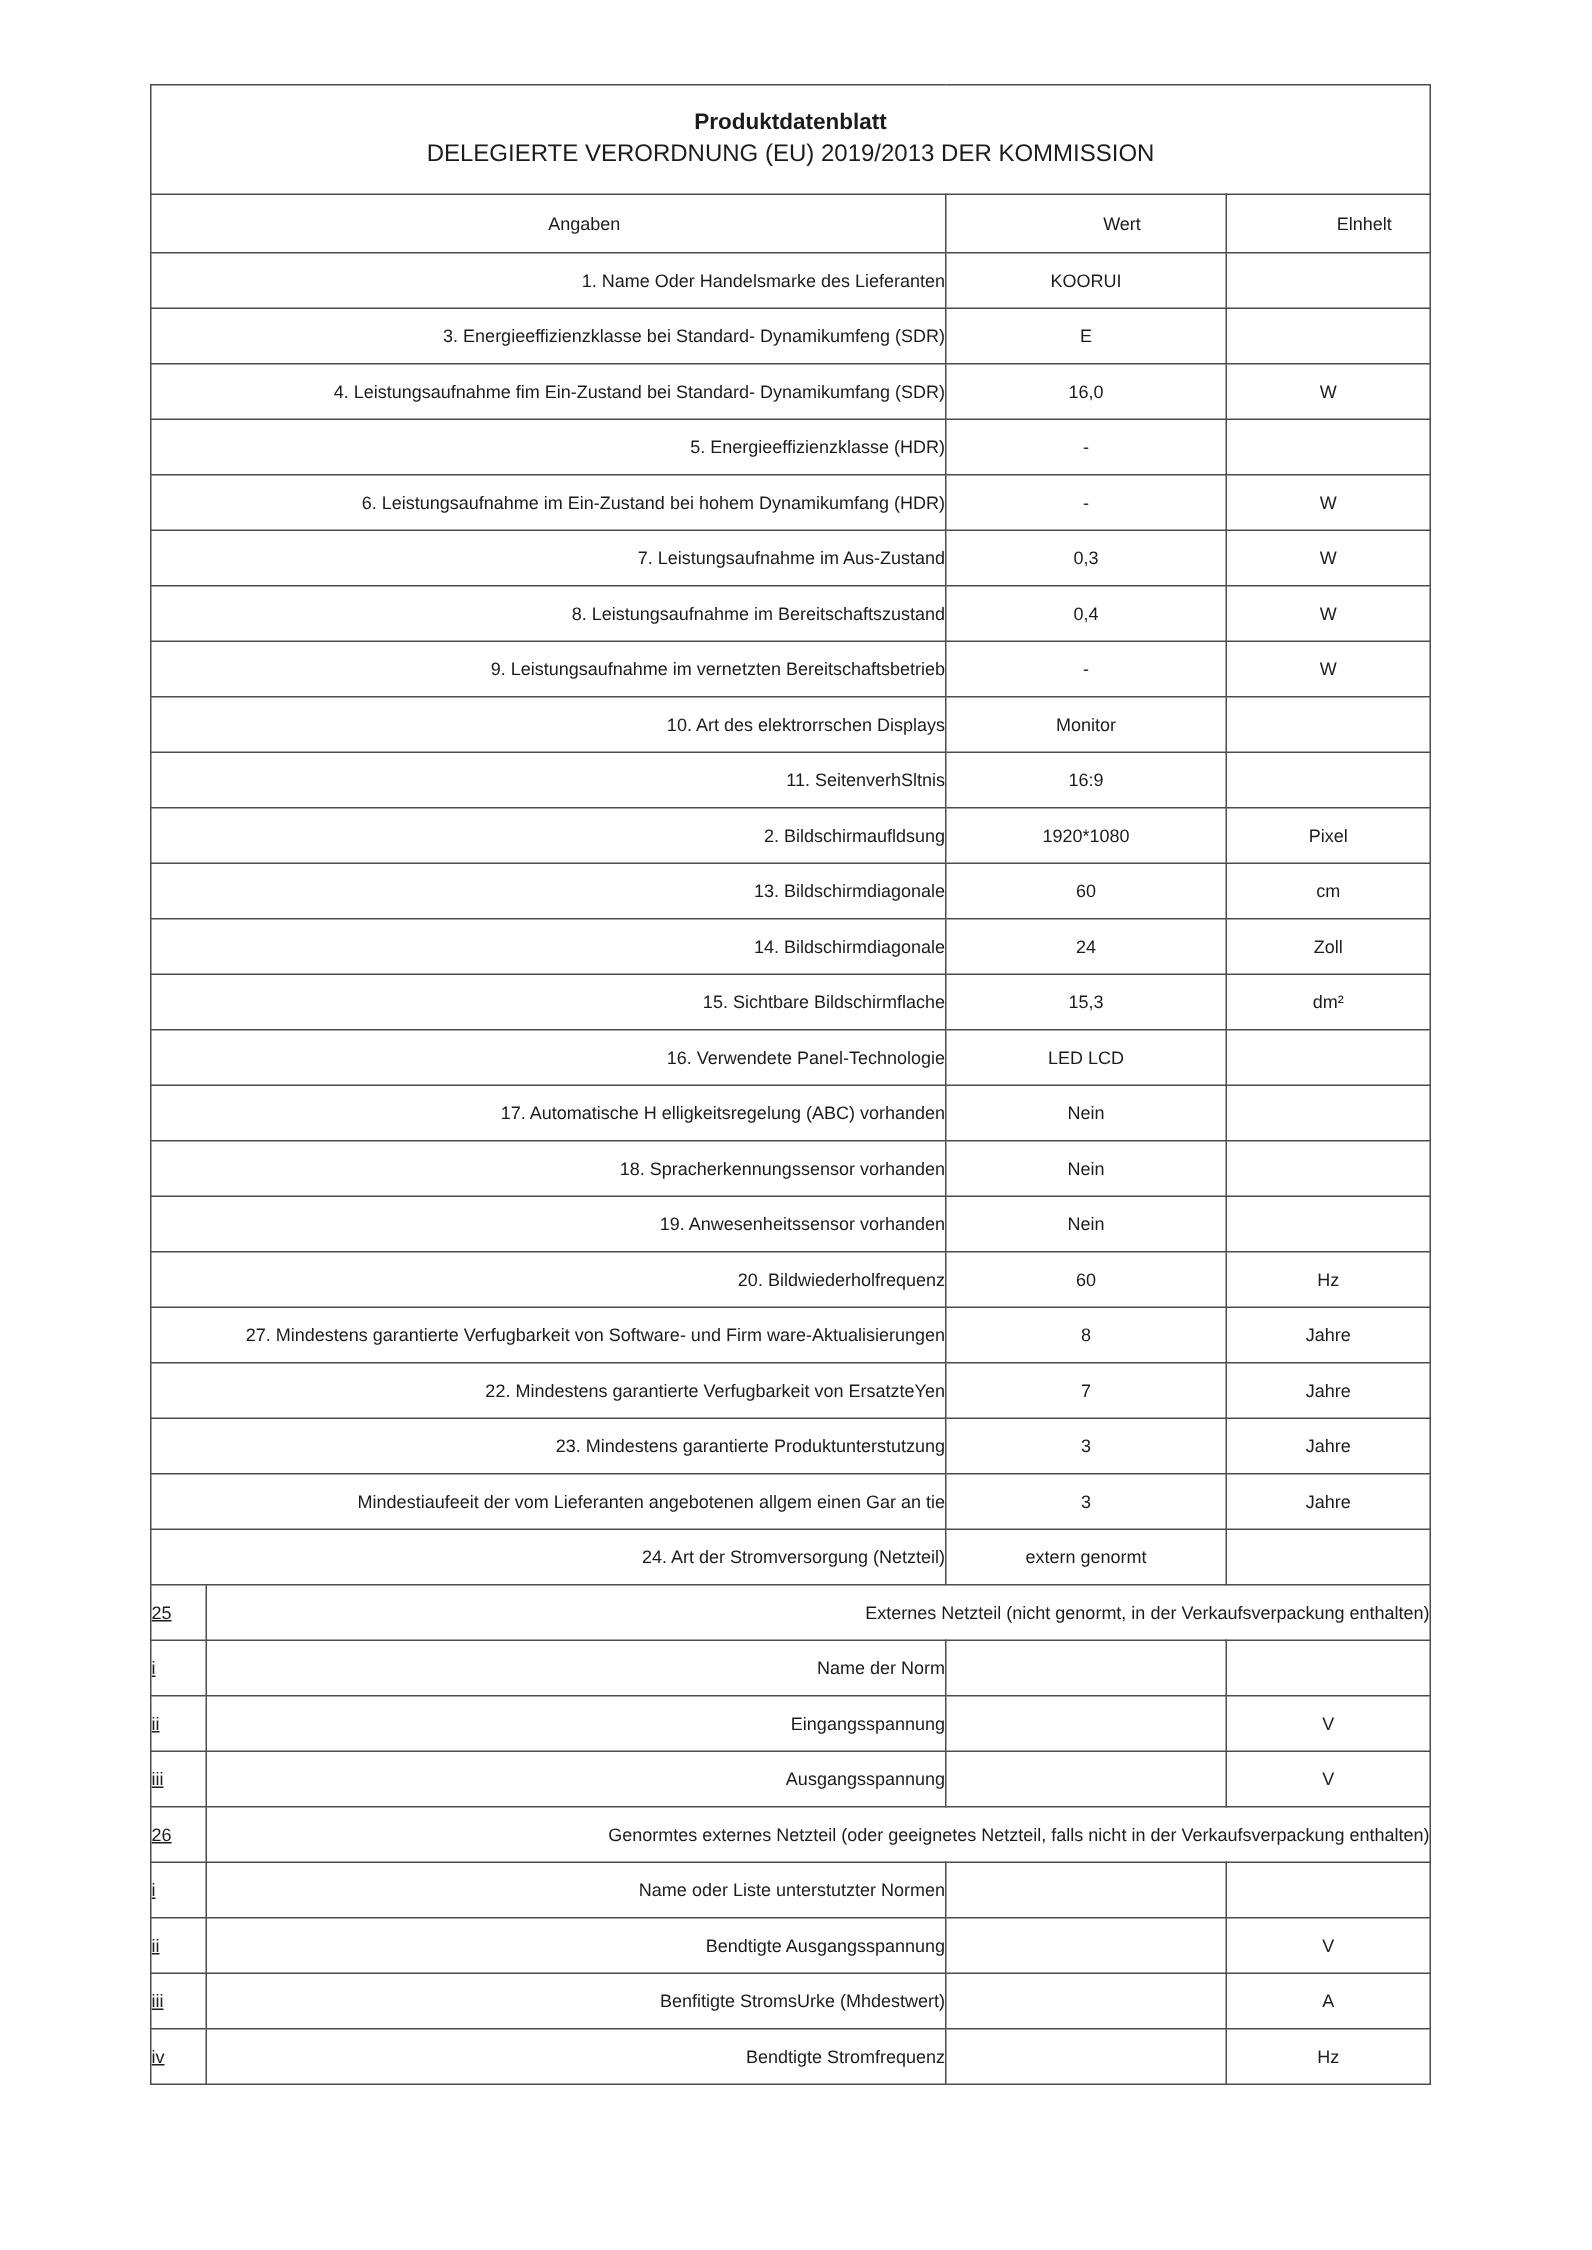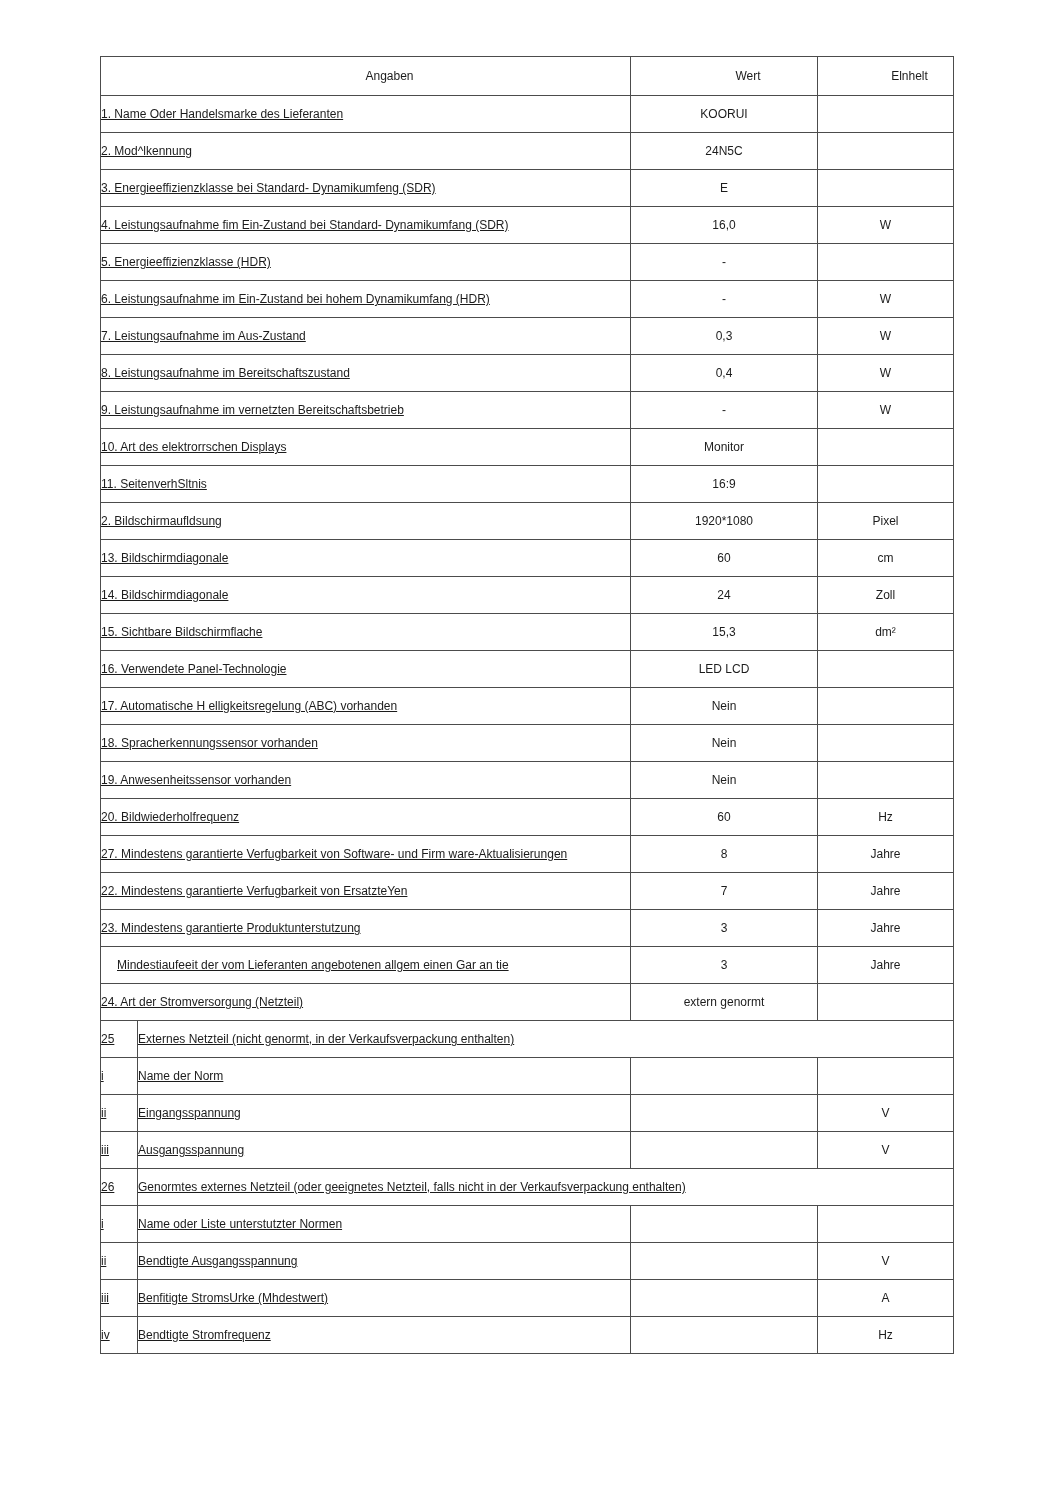--- a/index.html
+++ b/index.html
@@ -45,23 +45,22 @@
     line-height: 1.25;
     margin-top: 1px;
   }
   tr.head-row td {
     height: 39px;
     text-align: center;
     padding-left: 48px;
   }
   tr.r td { height: 37px; }
   td.c-label {
-    text-align: left;
+    text-align: right;
     padding: 2px 2px 2px 6px;
-    text-decoration: underline;
   }
   td.c-label.indent {
     padding-left: 16px;
   }
   td.c-num {
     text-align: left;
     padding: 2px 2px 2px 5px;
     text-decoration: underline;
   }
   td.c-wert, td.c-einheit {
@@ -73,37 +72,38 @@
 
 <div class="sheet">
   <table class="datasheet">
     <colgroup>
       <col style="width:37px">
       <col style="width:493px">
       <col style="width:187px">
       <col style="width:136px">
     </colgroup>
     <tbody>
+      <tr>
+        <td class="title-cell" colspan="4">
+          <div class="doc-title">Produktdatenblatt</div>
+          <div class="doc-subtitle">DELEGIERTE VERORDNUNG (EU) 2019/2013 DER KOMMISSION</div>
+        </td>
+      </tr>
       <tr class="head-row">
         <td colspan="2">Angaben</td>
         <td>Wert</td>
         <td>Elnhelt</td>
       </tr>
 
       <tr class="r">
         <td class="c-label" colspan="2">1. Name Oder Handelsmarke des Lieferanten</td>
         <td class="c-wert">KOORUI</td>
         <td class="c-einheit"></td>
       </tr>
       <tr class="r">
-        <td class="c-label" colspan="2">2. Mod^lkennung</td>
-        <td class="c-wert">24N5C</td>
-        <td class="c-einheit"></td>
-      </tr>
-      <tr class="r">
         <td class="c-label" colspan="2">3. Energieeffizienzklasse bei Standard- Dynamikumfeng (SDR)</td>
         <td class="c-wert">E</td>
         <td class="c-einheit"></td>
       </tr>
       <tr class="r">
         <td class="c-label" colspan="2">4. Leistungsaufnahme fim Ein-Zustand bei Standard- Dynamikumfang (SDR)</td>
         <td class="c-wert">16,0</td>
         <td class="c-einheit">W</td>
       </tr>
       <tr class="r">

